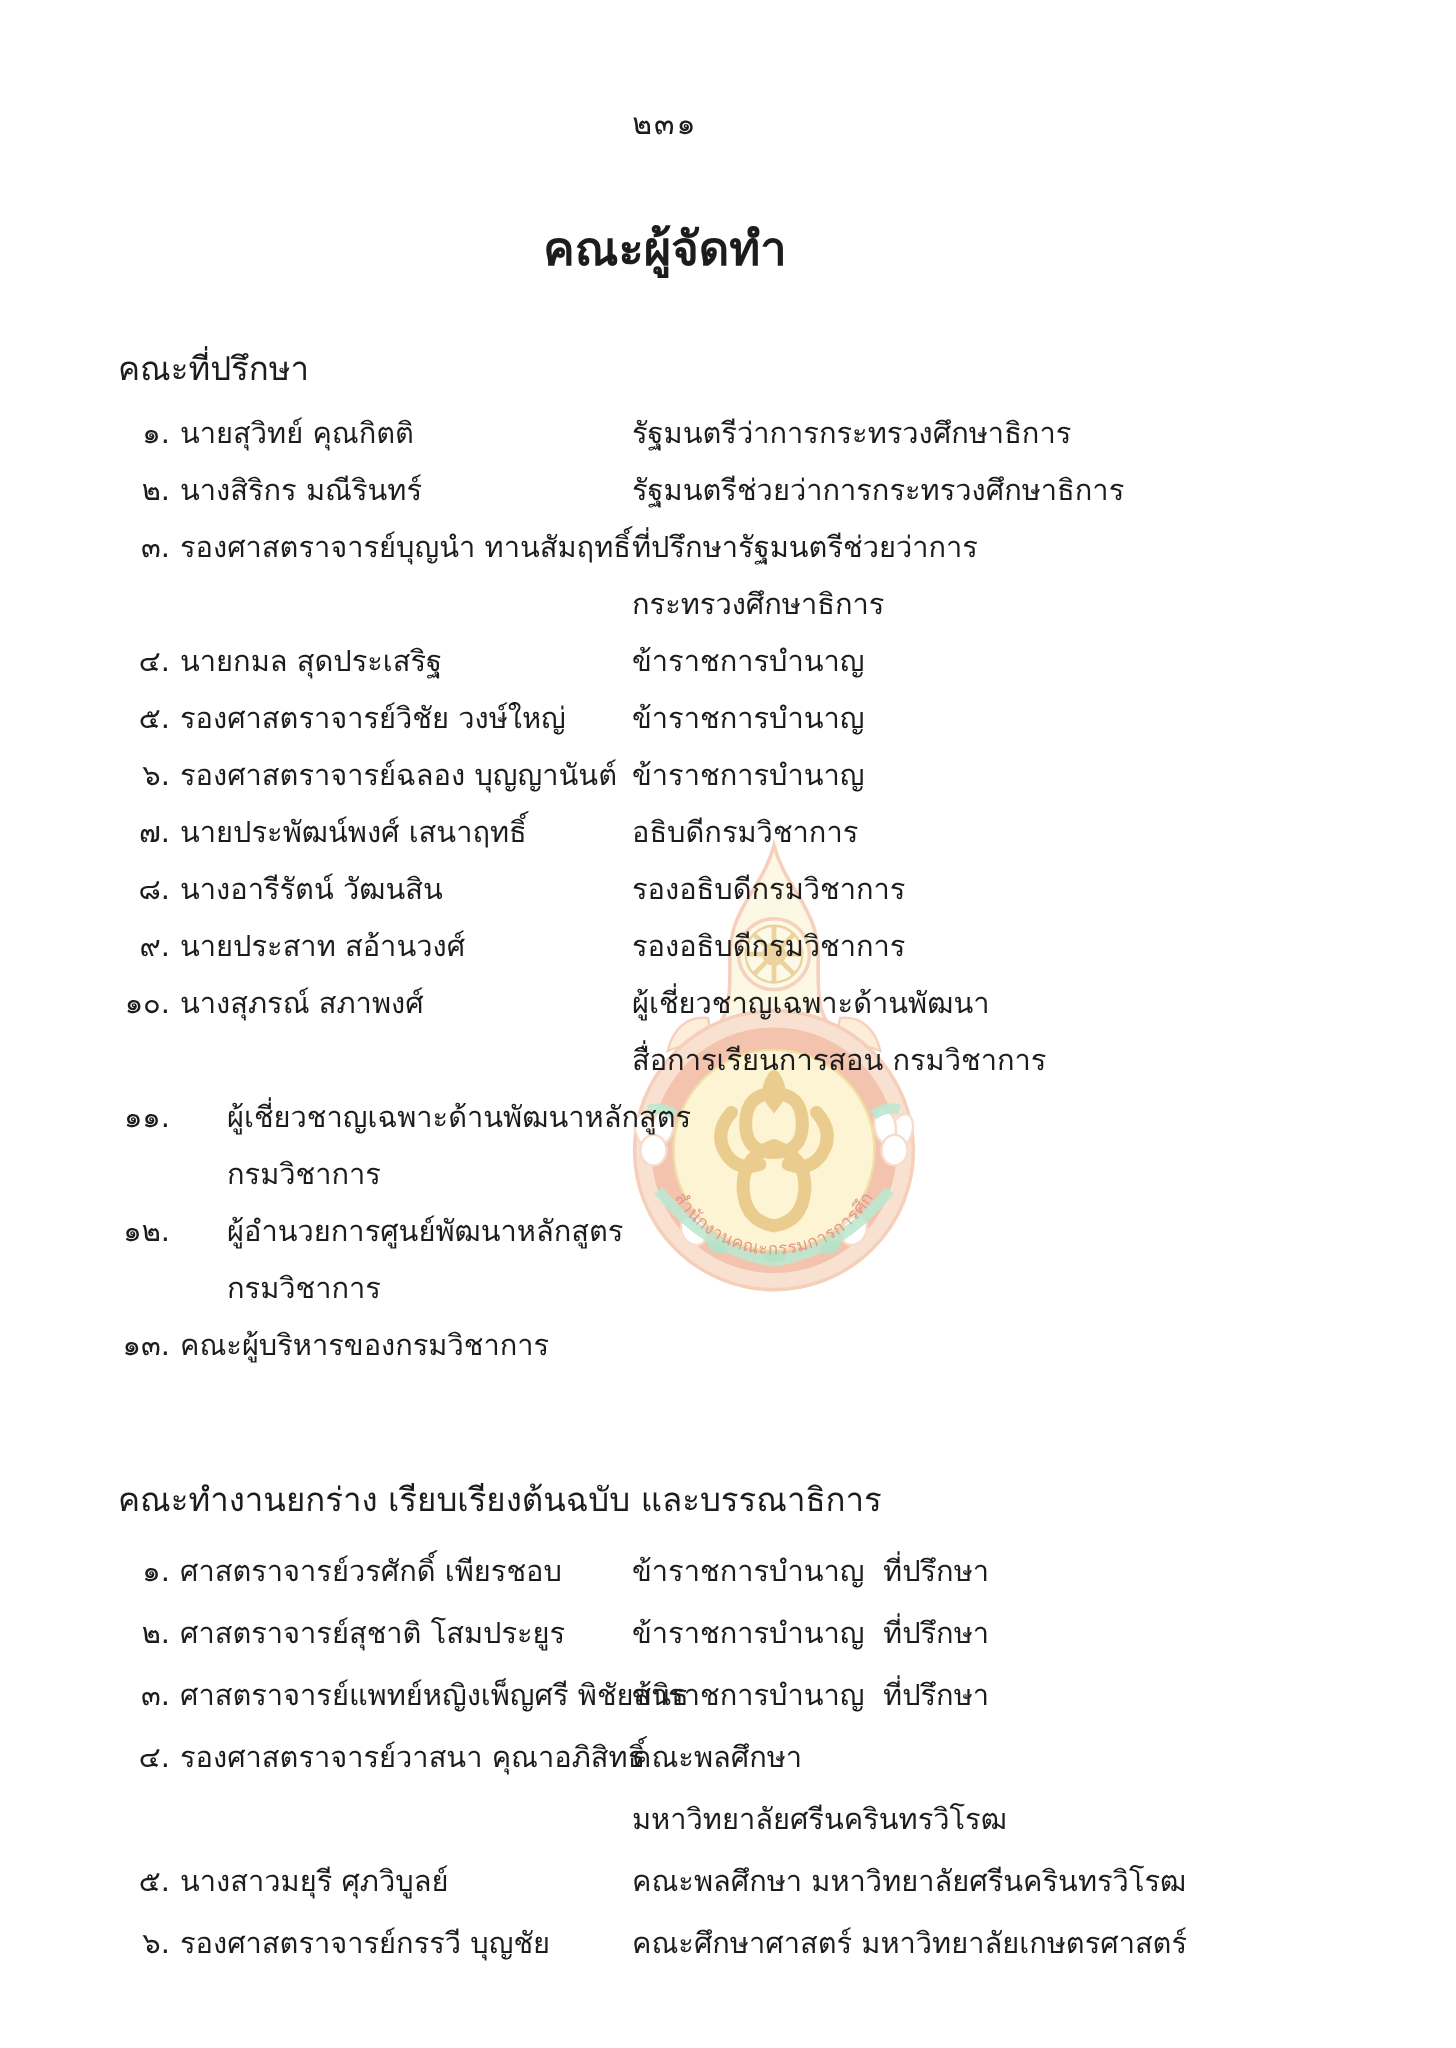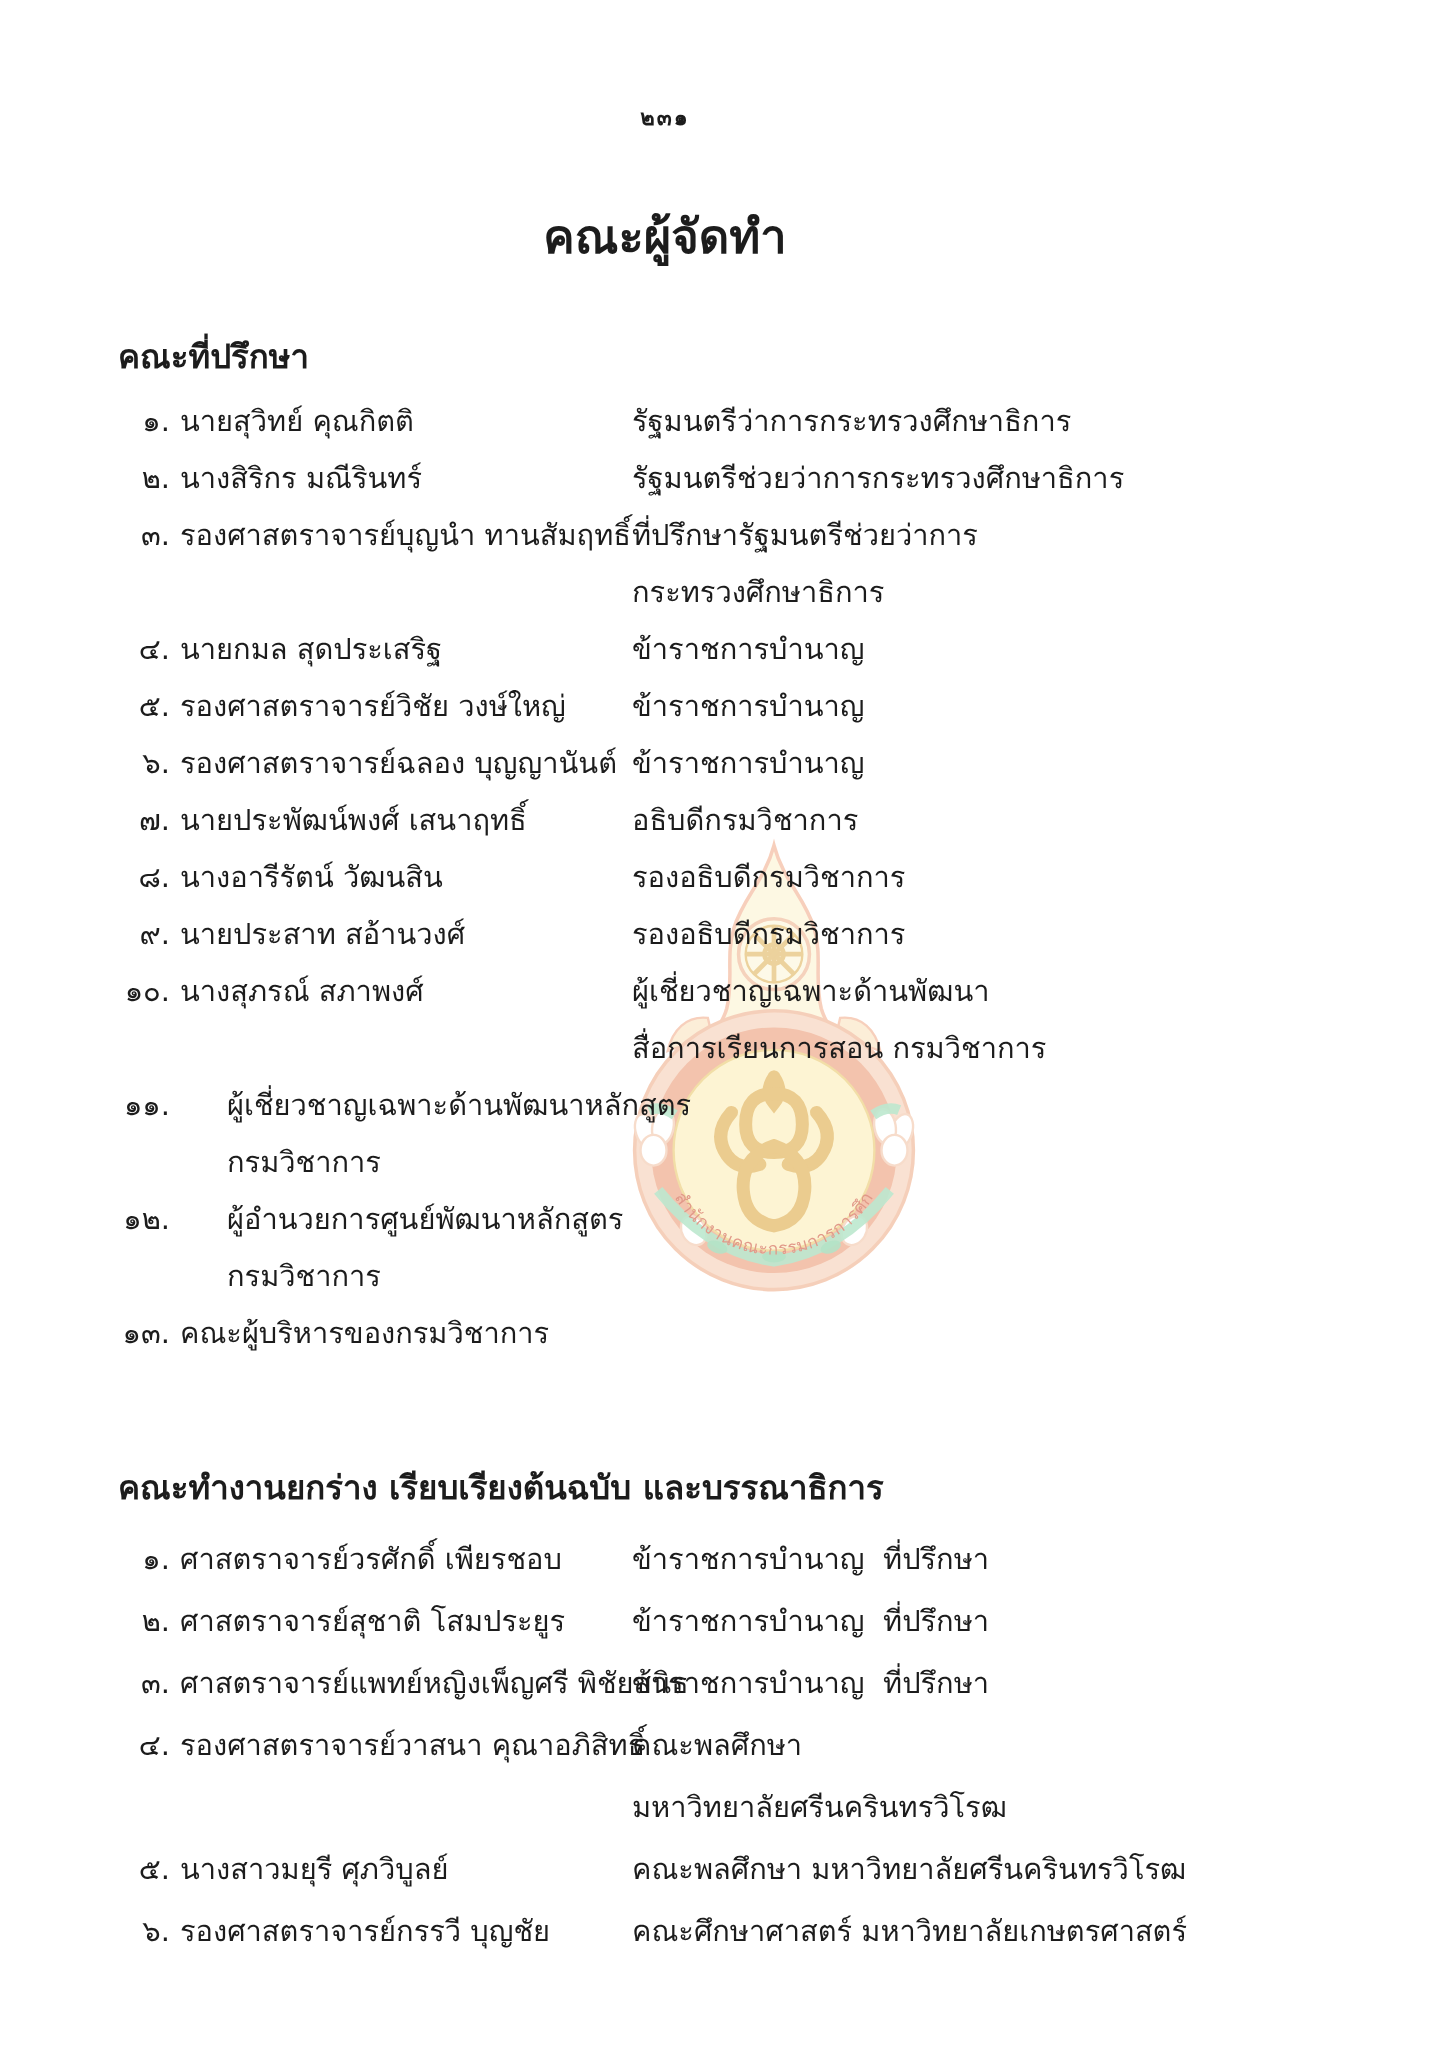--- a/index.html
+++ b/index.html
@@ -7,25 +7,25 @@
     position:relative;
     width:1456px;height:2048px;
     margin:0 auto;
     background:#ffffff;
     overflow:hidden;
     font-family:"DejaVu Sans",sans-serif;
     color:#1c1c1c;
   }
   .content{position:relative;z-index:2;}
   .center-block{width:1330px;text-align:center;}
-  .page-number{margin-top:100px;font-size:22px;letter-spacing:2px;font-weight:bold;}
+  .page-number{margin-top:100px;font-size:30px;letter-spacing:2px;}
   .doc-title{margin-top:64px;font-size:47px;font-weight:700;}
   .section-heading{
     margin:56px 0 0 118px;
-    font-size:33px;font-weight:700;
+    font-size:33px;font-weight:400;
   }
   .list{margin-top:10px;padding-left:118px;}
   .row{display:flex;align-items:flex-start;}
   .num{width:62px;padding-right:10px;box-sizing:border-box;text-align:right;font-size:29px;}
   .name{width:405px;font-size:29px;white-space:nowrap;}
   .pos{flex:1;font-size:29px;margin-left:47px;}
   .pos-line{white-space:pre-wrap;}
   .list-1 .num,.list-1 .name,.list-1 .pos-line{line-height:57px;}
   .list-2 .num,.list-2 .name,.list-2 .pos-line{line-height:62px;}
   .list-2{margin-top:14px;}

